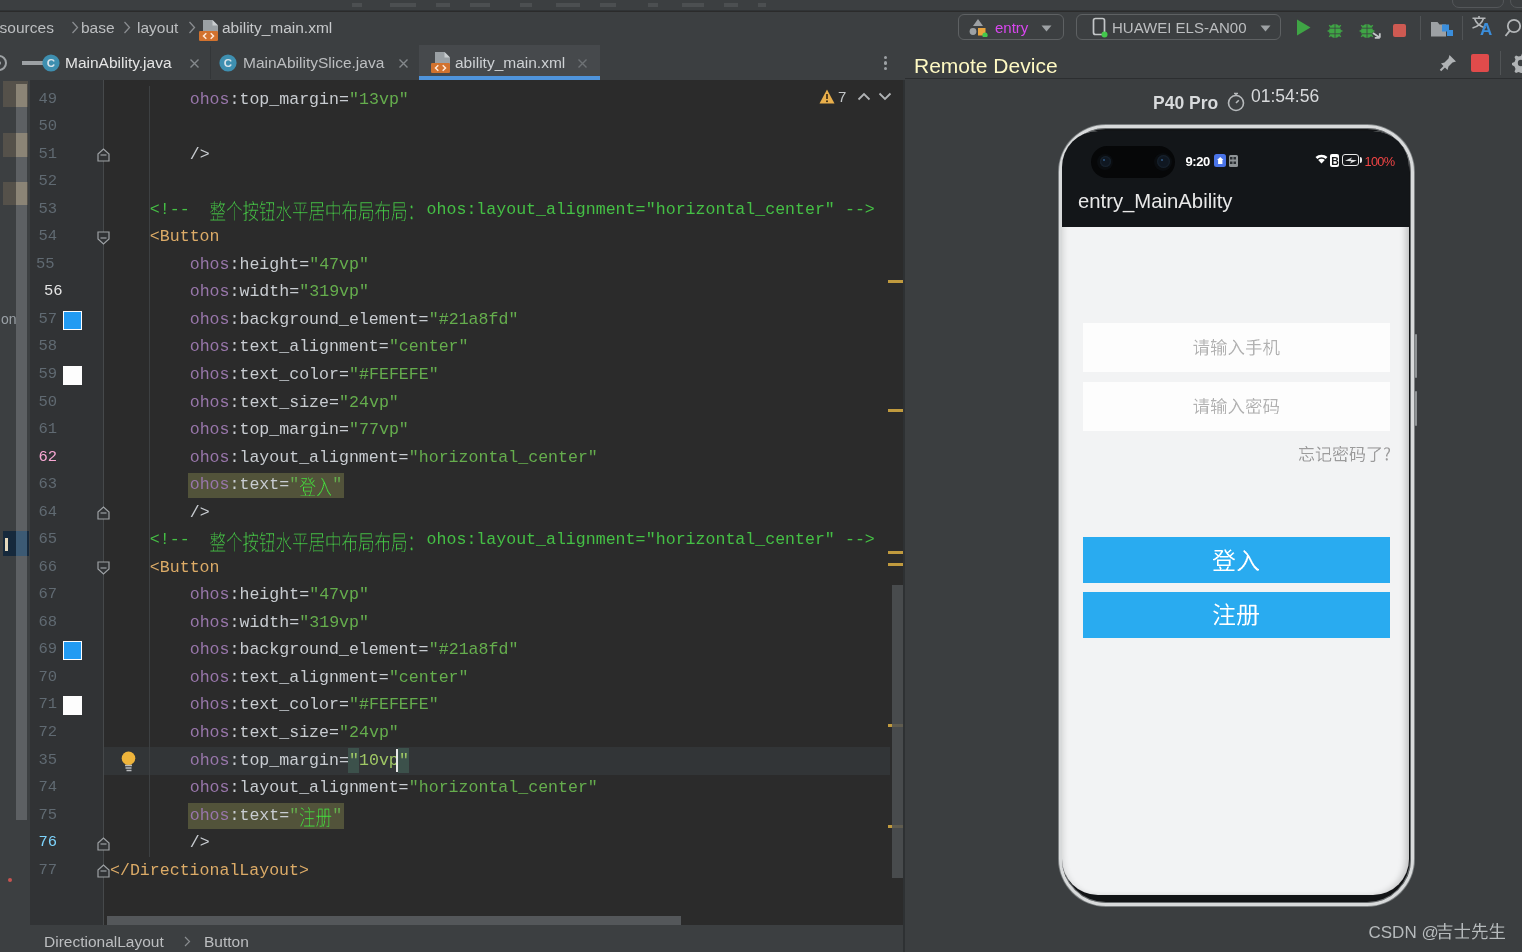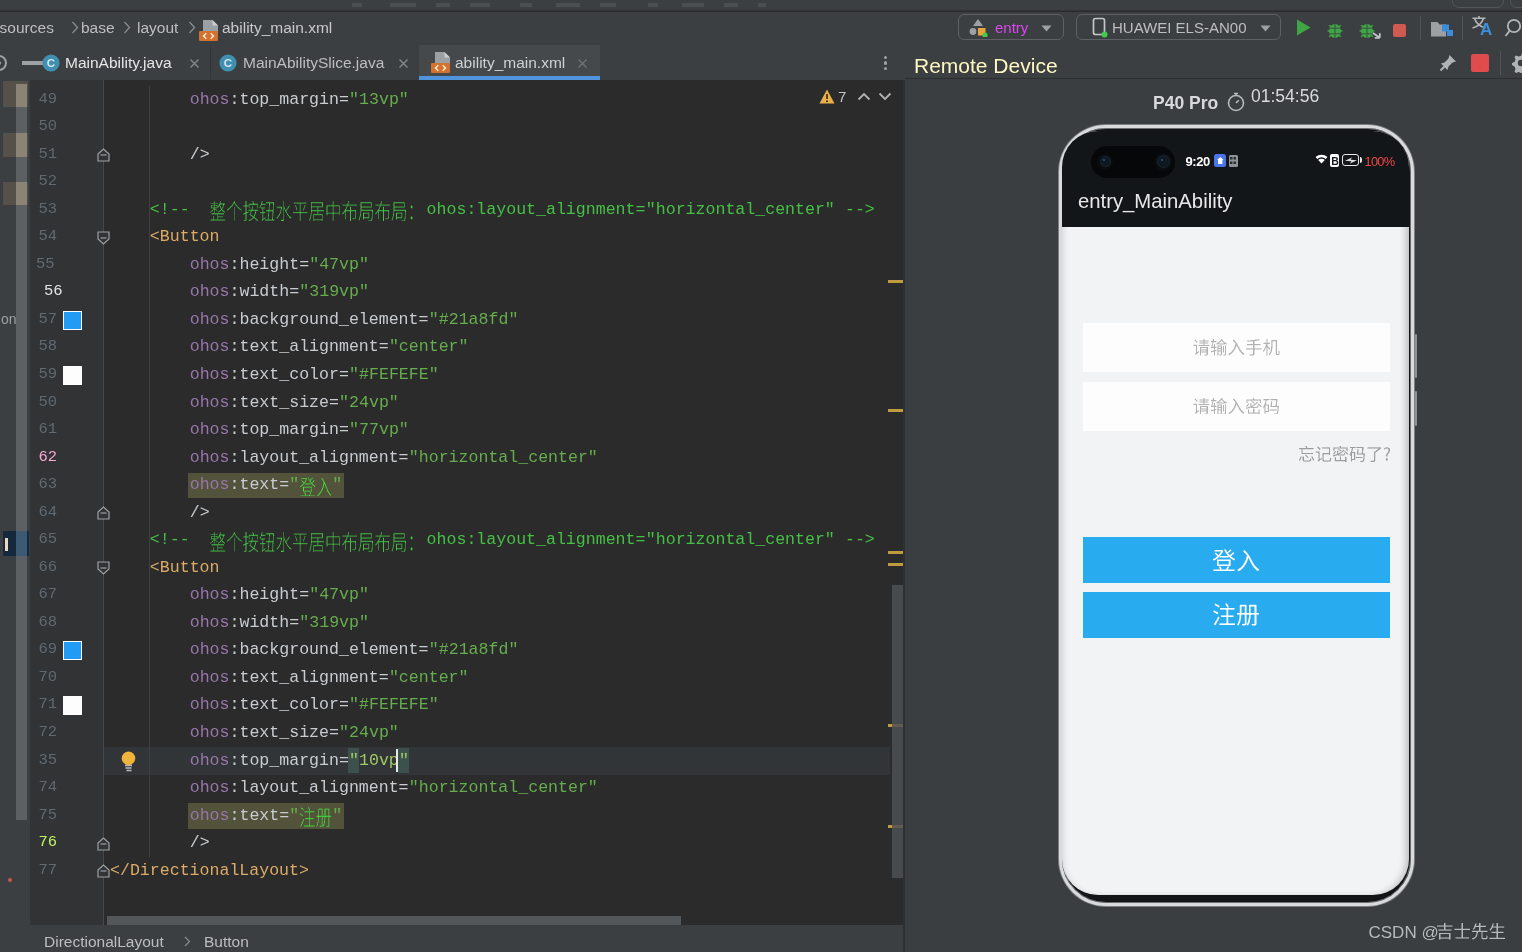--- a/index.html
+++ b/index.html
@@ -180,21 +180,21 @@
     <div class="a mono" style="left:36px;top:557.7px;width:21px;text-align:right;font-size:15.5px;color:#606a72">66</div>
     <div class="a mono" style="left:36px;top:585.2px;width:21px;text-align:right;font-size:15.5px;color:#606a72">67</div>
     <div class="a mono" style="left:36px;top:612.8px;width:21px;text-align:right;font-size:15.5px;color:#606a72">68</div>
     <div class="a mono" style="left:36px;top:640.3px;width:21px;text-align:right;font-size:15.5px;color:#606a72">69</div>
     <div class="a mono" style="left:36px;top:667.9px;width:21px;text-align:right;font-size:15.5px;color:#606a72">70</div>
     <div class="a mono" style="left:36px;top:695.4px;width:21px;text-align:right;font-size:15.5px;color:#606a72">71</div>
     <div class="a mono" style="left:36px;top:722.9px;width:21px;text-align:right;font-size:15.5px;color:#606a72">72</div>
     <div class="a mono" style="left:36px;top:750.5px;width:21px;text-align:right;font-size:15.5px;color:#606a72">35</div>
     <div class="a mono" style="left:36px;top:778.0px;width:21px;text-align:right;font-size:15.5px;color:#606a72">74</div>
     <div class="a mono" style="left:36px;top:805.5px;width:21px;text-align:right;font-size:15.5px;color:#606a72">75</div>
-    <div class="a mono" style="left:36px;top:833.1px;width:21px;text-align:right;font-size:15.5px;color:#bef264">76</div>
+    <div class="a mono" style="left:36px;top:833.1px;width:21px;text-align:right;font-size:15.5px;color:#7dd3fc">76</div>
     <div class="a mono" style="left:36px;top:860.6px;width:21px;text-align:right;font-size:15.5px;color:#606a72">77</div>
     <svg class="a gl" style="left:96.5px;top:148.2px" width="13" height="14" viewBox="0 0 13 14">
       <path d="M1 6 L6.5 1 L12 6 V13 H1 Z" fill="#313335" stroke="#9da1a4" stroke-width="1.2"></path>
       <path d="M3.5 7h6" stroke="#9da1a4" stroke-width="1.2"></path>
     </svg>
     <svg class="a gl" style="left:96.5px;top:230.8px" width="13" height="14" viewBox="0 0 13 14">
       <path d="M1 1 H12 V8 L6.5 13 L1 8 Z" fill="#313335" stroke="#9da1a4" stroke-width="1.2"></path>
       <path d="M3.5 7h6" stroke="#9da1a4" stroke-width="1.2"></path>
     </svg>
     <svg class="a gl" style="left:96.5px;top:506.2px" width="13" height="14" viewBox="0 0 13 14">

